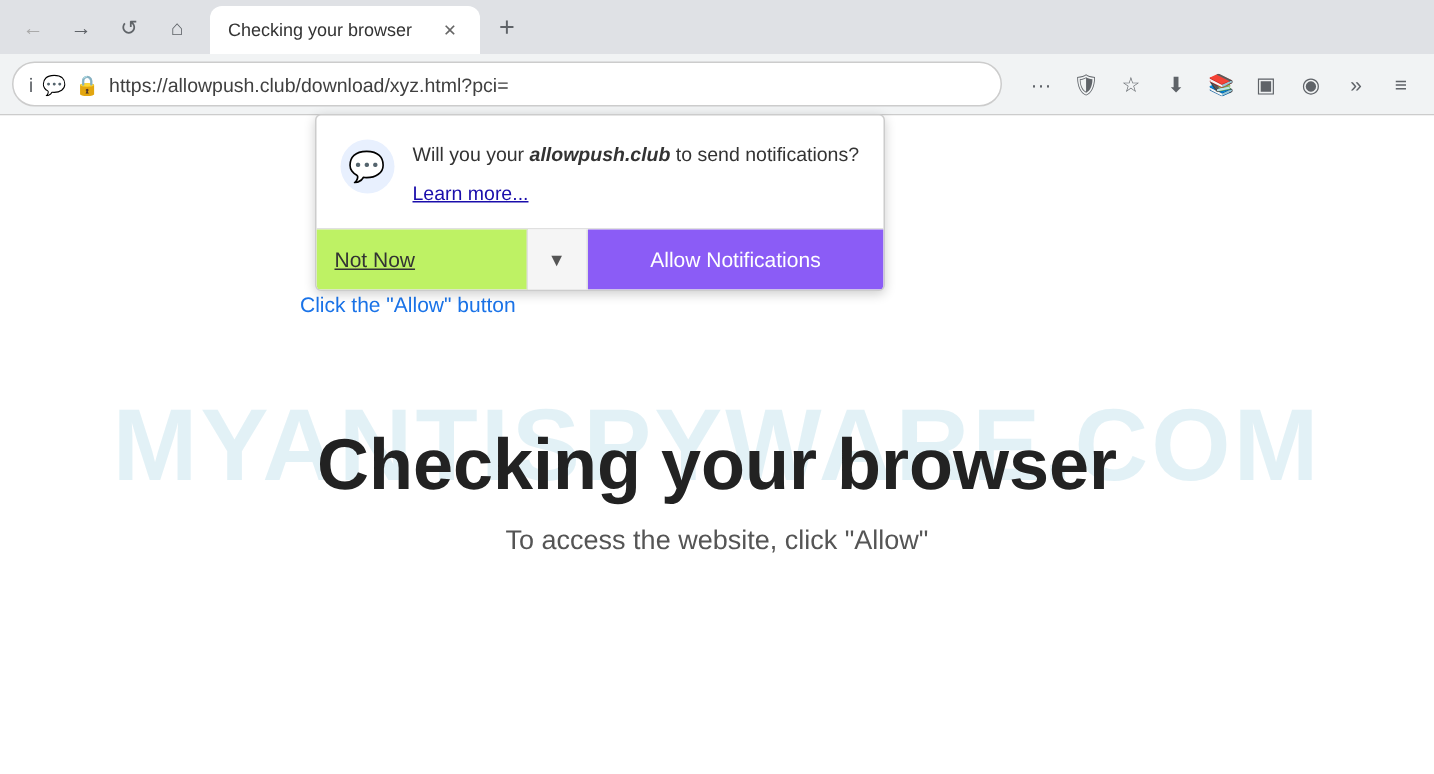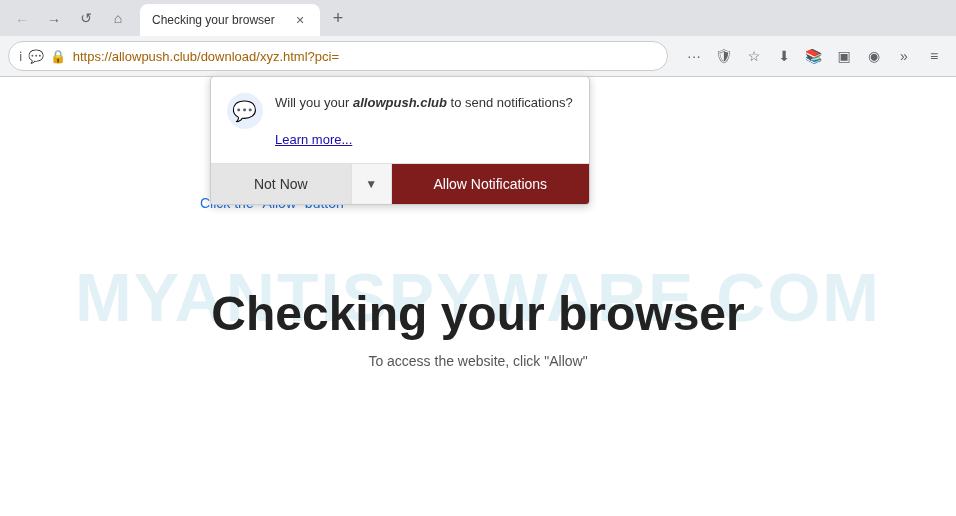--- a/index.html
+++ b/index.html
@@ -97,21 +97,21 @@
       background: #fff;
       border: 1px solid #ccc;
       border-radius: 20px;
       height: 30px;
       padding: 0 10px;
       gap: 6px;
     }
     .addr-url-text {
       flex: 1;
       font-size: 13px;
-      color: #a16207;
+      color: #404040;
       white-space: nowrap;
       overflow: hidden;
       text-overflow: ellipsis;
     }
     .addr-icon {
       color: #5f6368;
       font-size: 13px;
       cursor: pointer;
     }
     .addr-right-icons {
@@ -165,54 +165,55 @@
       line-height: 1.5;
     }
     .popup-text .domain {
       font-weight: bold;
       font-style: italic;
     }
     .popup-learn-more {
       display: block;
       color: #1a0dab;
       font-size: 13px;
-      margin-top: 19px;
+      margin-top: 8px;
       text-decoration: underline;
       cursor: pointer;
     }
     .popup-actions {
       display: flex;
       border-top: 1px solid #e0e0e0;
     }
     .popup-not-now {
       flex: 1;
       padding: 12px;
       border: none;
-      background: #e5e5e5;
+      background: #bef264;
       font-size: 14px;
       color: #333;
       cursor: pointer;
-      text-align: center;
+      text-align: left;
       border-right: 1px solid #e0e0e0;
+      text-decoration: underline;
     }
     .popup-dropdown {
       width: 40px;
       border: none;
       background: #f5f5f5;
       cursor: pointer;
       display: flex; align-items: center; justify-content: center;
       font-size: 12px;
       color: #555;
       border-right: 1px solid #e0e0e0;
     }
     .popup-allow {
       flex: 1.5;
       padding: 12px;
       border: none;
-      background: #7f1d1d;
+      background: #8b5cf6;
       color: #fff;
       font-size: 14px;
       cursor: pointer;
       text-align: center;
       font-weight: 500;
     }
 
     
     .page-content {
       position: relative;
@@ -277,21 +278,21 @@
     .dot.active { background: #888; }
 
     .main-title {
       font-size: 48px;
       font-weight: bold;
       color: #222;
       margin-top: 60px;
       z-index: 1;
     }
     .sub-text {
-      font-size: 14px;
+      font-size: 18px;
       color: #555;
       margin-top: 12px;
       z-index: 1;
     }
   </style>
 </head>
 <body>
 
 <div class="browser-chrome">
 

